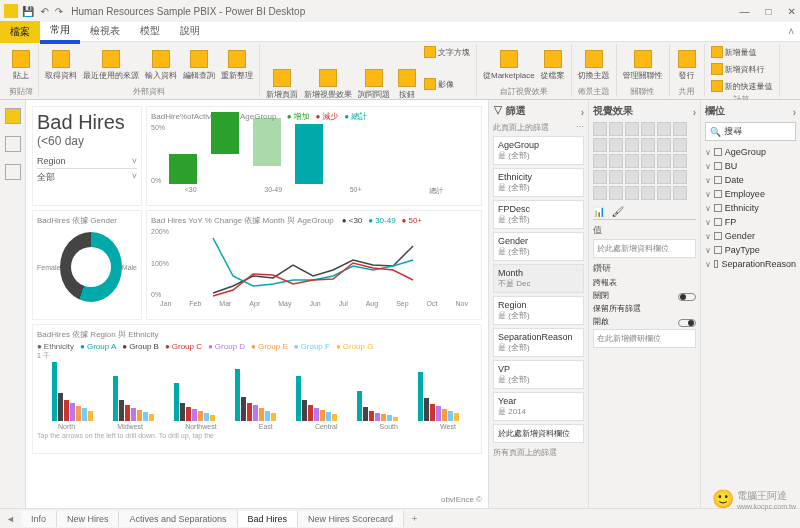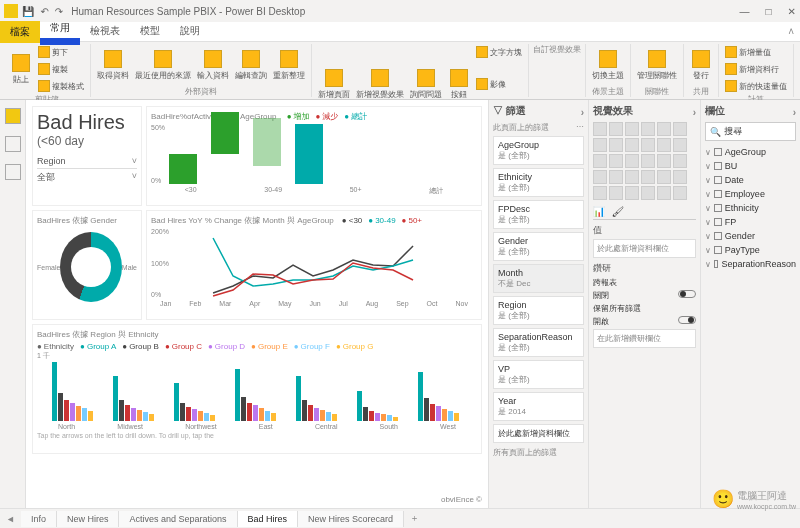--- a/index.html
+++ b/index.html
@@ -4,21 +4,21 @@
 <style>
 * { margin:0; padding:0; box-sizing:border-box; font-family:"Segoe UI","Microsoft JhengHei",Arial,sans-serif; }
 body { width:800px; height:528px; background:#fff; font-size:10px; overflow:hidden; position:relative; color:#333; }
 .titlebar { height:22px; background:#f3f2f1; display:flex; align-items:center; padding:0 4px; font-size:10px; color:#666; }
 .titlebar .app-icon { width:14px; height:14px; background:#f2c811; margin-right:4px; }
 .titlebar .qat { display:flex; gap:6px; margin-right:8px; }
 .titlebar .win-ctrl { margin-left:auto; display:flex; gap:16px; color:#666; }
 .fileribbon { height:20px; background:#fff; border-bottom:1px solid #e0e0e0; display:flex; align-items:center; }
 .filetab { background:#f2c811; color:#222; padding:4px 10px; font-size:10px; }
 .rtab { padding:3px 10px; font-size:10px; color:#555; border-bottom:2px solid transparent; }
-.rtab.active { border-bottom:7px solid #1d4ed8; color:#222; }
+.rtab.active { border-bottom:4px solid #1d4ed8; color:#222; }
 .ribbon { height:58px; background:#f3f2f1; border-bottom:1px solid #d0d0d0; display:flex; padding:2px 4px; font-size:8px; color:#555; }
 .rgroup { display:flex; flex-direction:column; border-right:1px solid #e0e0e0; padding:0 4px; }
 .rgroup .btns { display:flex; gap:2px; flex:1; align-items:center; }
 .rgroup .lbl { font-size:8px; color:#888; text-align:center; }
 .rbtn { display:flex; flex-direction:column; align-items:center; gap:2px; padding:2px; min-width:26px; }
 .rbtn .ico { width:18px; height:18px; background:#fdb813; border:1px solid #d0a020; }
 .rbtn.sm .ico { width:12px; height:12px; }
 .rbtn.sm { flex-direction:row; min-width:auto; }
 .workspace { display:flex; height:408px; }
 .leftbar { width:26px; background:#f3f2f1; border-right:1px solid #e0e0e0; display:flex; flex-direction:column; gap:12px; padding-top:8px; align-items:center; }
@@ -27,21 +27,21 @@
 .rp { width:100px; background:#f3f2f1; border-left:1px solid #e0e0e0; padding:4px; overflow:hidden; }
 .rp.viz { width:112px; }
 .rp h4 { font-size:10px; color:#555; margin-bottom:4px; display:flex; justify-content:space-between; align-items:flex-end; }
 .filter-item { background:#fff; border:1px solid #e0e0e0; margin-bottom:3px; padding:3px 4px; font-size:8px; }
 .filter-item .fname { color:#333; font-size:9px; }
 .filter-item .fval { color:#888; font-size:8px; }
 .viz-grid { display:flex; flex-wrap:wrap; gap:2px; margin-bottom:6px; }
 .viz-grid div { width:14px; height:14px; background:#ddd; border:1px solid #ccc; }
 .viz-sec { font-size:9px; color:#555; margin:4px 0 2px; }
 .viz-box { background:#fff; border:1px solid #ddd; padding:3px; font-size:8px; color:#888; margin-bottom:3px; }
-.toggle { display:flex; justify-content:space-between; align-items:flex-start; font-size:8px; margin:2px 0; }
+.toggle { display:flex; justify-content:space-between; align-items:flex-end; font-size:8px; margin:2px 0; }
 .tg { width:18px; height:8px; border:1px solid #888; border-radius:4px; position:relative; }
 .tg::after { content:""; position:absolute; width:6px; height:6px; background:#333; border-radius:50%; top:0; left:1px; }
 .tg.on::after { left:auto; right:1px; }
 .field-item { font-size:9px; color:#333; padding:2px 0; display:flex; align-items:center; gap:3px; }
 .field-item::before { content:"∨"; font-size:8px; color:#888; }
 .chk { width:8px; height:8px; border:1px solid #888; }
 .search { border:1px solid #ccc; padding:2px 4px; font-size:9px; background:#fff; display:flex; align-items:center; gap:3px; margin-bottom:4px; }
 .report { display:grid; grid-template-columns:110px 1fr; grid-template-rows:100px 110px 130px; gap:4px; }
 .card { border:1px solid #eee; padding:4px; }
 .card-title { font-size:8px; color:#888; margin-bottom:2px; }
@@ -95,34 +95,20 @@
   <span style="margin-left:auto;margin-right:6px;color:#888" class="caret">˄</span>
 </div>
 
 <div class="ribbon">
   <div class="rgroup">
       <div class="btns">
     <div class="rbtn">
           <div class="ico"></div>
           <span>貼上</span>
         </div>
-    <div style="display:flex;flex-direction:column;gap:1px">
-      <div class="rbtn sm">
-            <div class="ico"></div>
-            <span>剪下</span>
-          </div>
-      <div class="rbtn sm">
-            <div class="ico"></div>
-            <span>複製</span>
-          </div>
-      <div class="rbtn sm">
-            <div class="ico"></div>
-            <span>複製格式</span>
-          </div>
-    </div>
   </div>
       <div class="lbl">剪貼簿</div>
     </div>
   <div class="rgroup">
       <div class="btns">
     <div class="rbtn">
           <div class="ico"></div>
           <span>取得資料</span>
         </div>
     <div class="rbtn">
@@ -173,20 +159,30 @@
           </div>
       <div class="rbtn sm">
             <div class="ico"></div>
             <span>圖案</span>
           </div>
     </div>
   </div>
       <div class="lbl">插入</div>
     </div>
   <div class="rgroup">
+      <div class="btns">
+    <div class="rbtn">
+          <div class="ico"></div>
+          <span>從Marketplace</span>
+        </div>
+    <div class="rbtn">
+          <div class="ico"></div>
+          <span>從檔案</span>
+        </div>
+  </div>
       <div class="lbl">自訂視覺效果</div>
     </div>
   <div class="rgroup">
       <div class="btns">
     <div class="rbtn">
           <div class="ico"></div>
           <span>切換主題</span>
         </div>
   </div>
       <div class="lbl">佈景主題</div>

